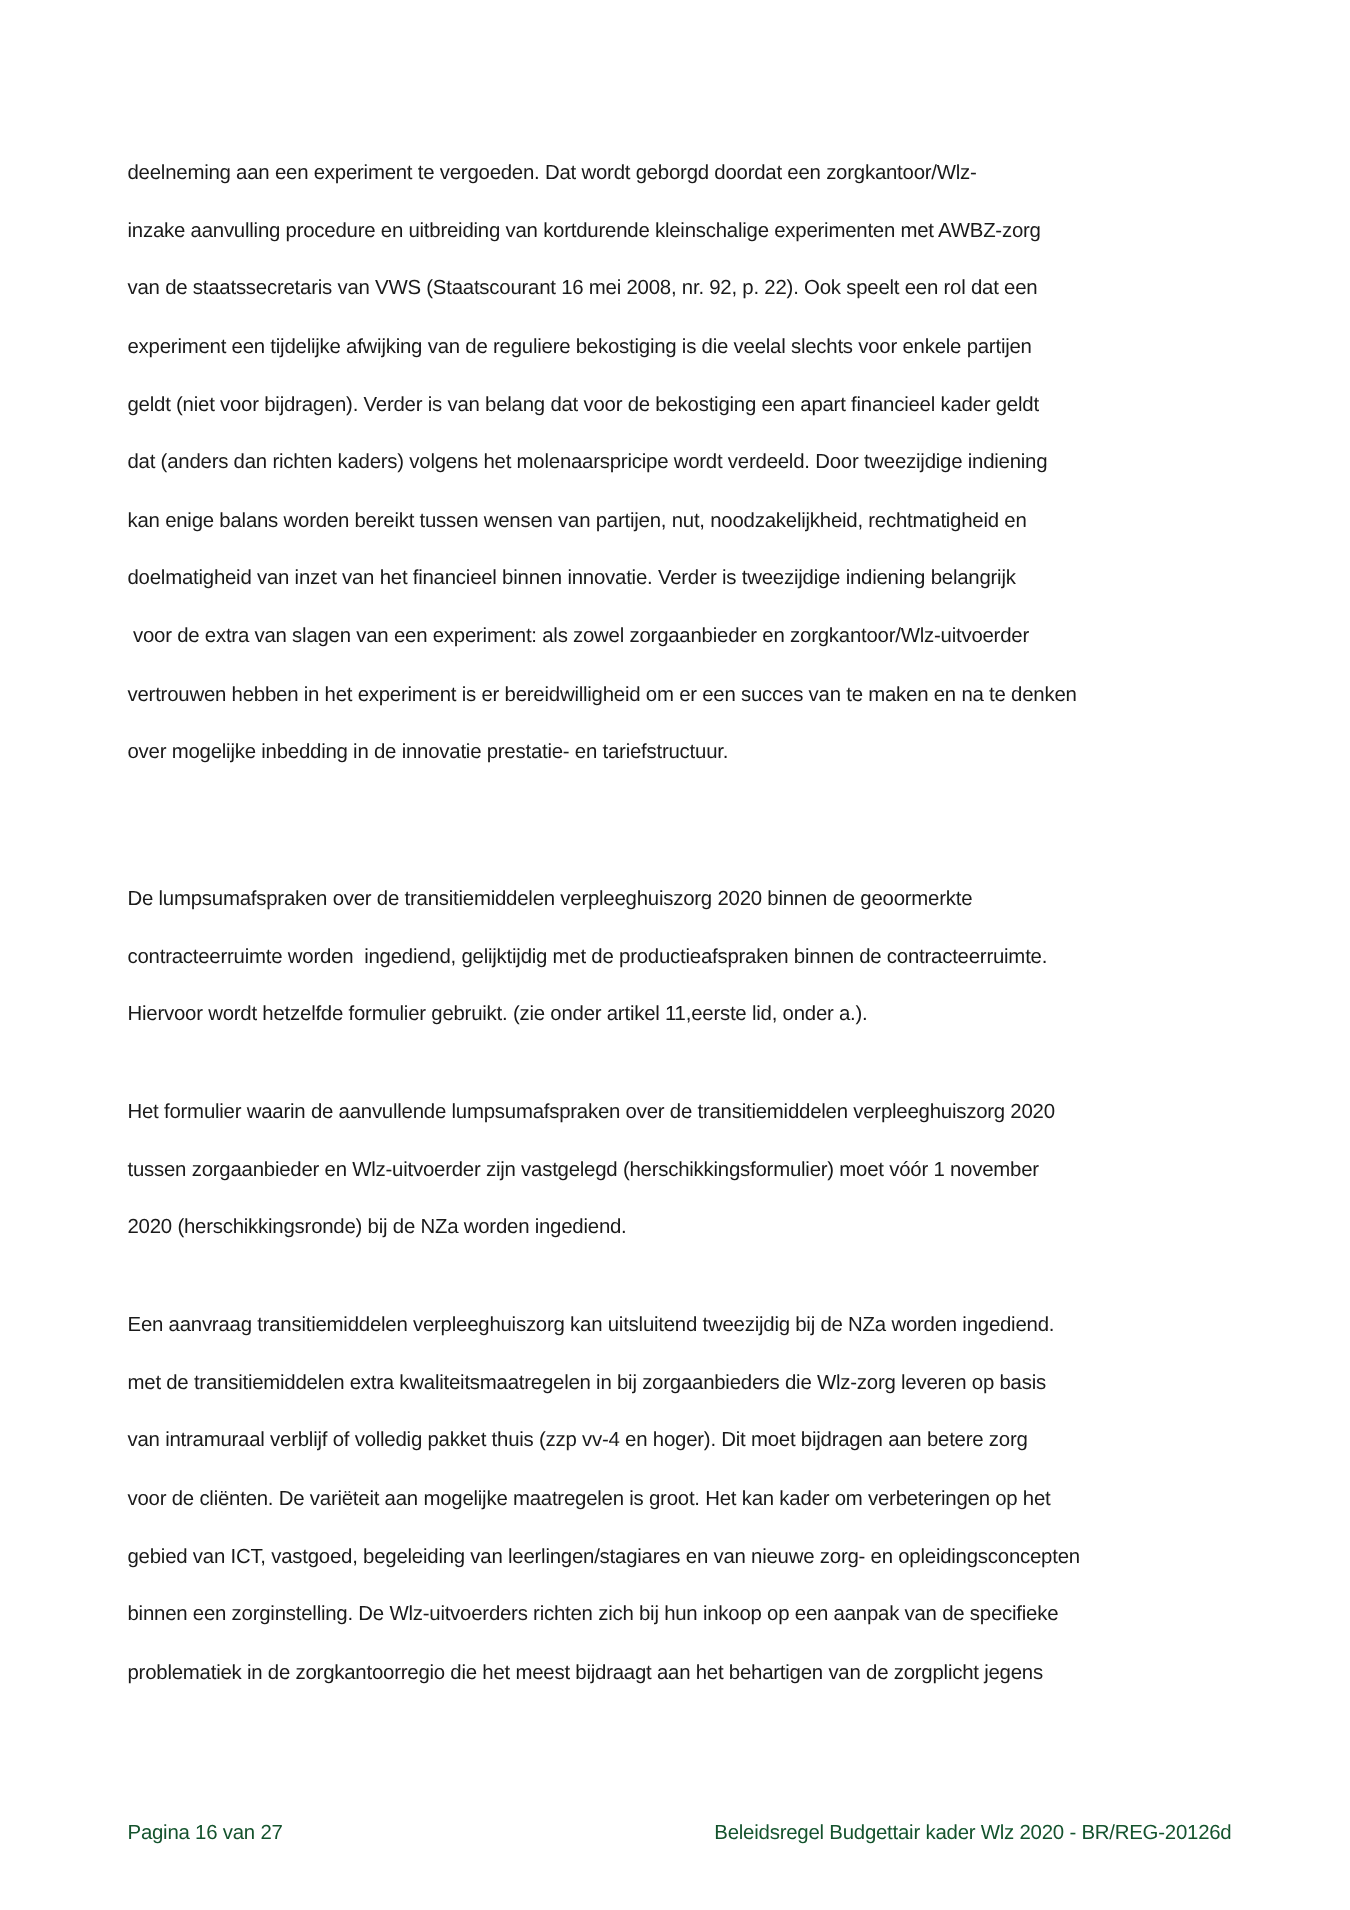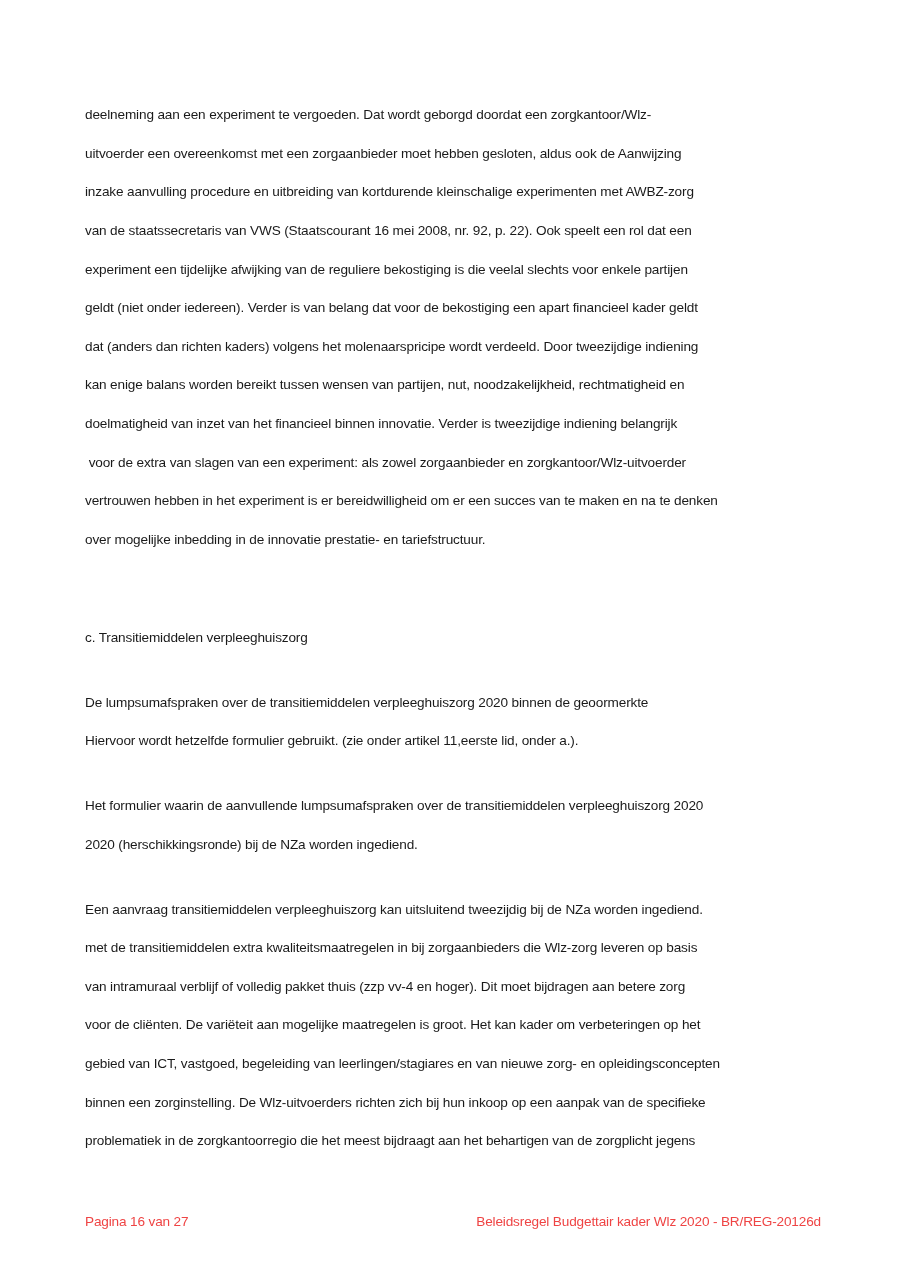--- a/index.html
+++ b/index.html
@@ -9,56 +9,54 @@
     font-family: "Liberation Sans", sans-serif;
     font-size: 13.6px; line-height: 19.3px; color: #1a1a1a;
     letter-spacing: -0.15px;
   }
   .page p { margin: 0 0 7px 0; white-space: pre-line; }
   .page .l { display: block; white-space: nowrap; }
   .heading { margin: 0 0 9px 0; }
   .gap-before-heading { height: 33px; }
   .footer {
     position: absolute; left: 85px; top: 1214px; width: 736px;
-    font-family: "Liberation Sans", sans-serif; font-size: 13.6px; color: #ef4444;
+    font-family: "Liberation Sans", sans-serif; font-size: 13.6px; color: #14532d;
     display: flex; justify-content: space-between; letter-spacing: -0.15px;
   }
 </style>
 </head>
 <body>
 
 <div class="page">
   <p>
     <span class="l">deelneming aan een experiment te vergoeden. Dat wordt geborgd doordat een zorgkantoor/Wlz-</span>
-    <span class="l">uitvoerder een overeenkomst met een zorgaanbieder moet hebben gesloten, aldus ook de Aanwijzing</span>
     <span class="l">inzake aanvulling procedure en uitbreiding van kortdurende kleinschalige experimenten met AWBZ-zorg</span>
     <span class="l">van de staatssecretaris van VWS (Staatscourant 16 mei 2008, nr. 92, p. 22). Ook speelt een rol dat een</span>
     <span class="l">experiment een tijdelijke afwijking van de reguliere bekostiging is die veelal slechts voor enkele partijen</span>
-    <span class="l">geldt (niet onder iedereen). Verder is van belang dat voor de bekostiging een apart financieel kader geldt</span>
+    <span class="l">geldt (niet voor bijdragen). Verder is van belang dat voor de bekostiging een apart financieel kader geldt</span>
     <span class="l">dat (anders dan richten kaders) volgens het molenaarspricipe wordt verdeeld. Door tweezijdige indiening</span>
     <span class="l">kan enige balans worden bereikt tussen wensen van partijen, nut, noodzakelijkheid, rechtmatigheid en</span>
     <span class="l">doelmatigheid van inzet van het financieel binnen innovatie. Verder is tweezijdige indiening belangrijk</span>
     <span class="l" style="white-space:pre"> voor de extra van slagen van een experiment: als zowel zorgaanbieder en zorgkantoor/Wlz-uitvoerder</span>
     <span class="l">vertrouwen hebben in het experiment is er bereidwilligheid om er een succes van te maken en na te denken</span>
     <span class="l">over mogelijke inbedding in de innovatie prestatie- en tariefstructuur.</span>
   </p>
 
   <div class="gap-before-heading"></div>
 
-  <p class="heading">
-    <span class="l">c. Transitiemiddelen verpleeghuiszorg</span>
-  </p>
 
   <p>
     <span class="l">De lumpsumafspraken over de transitiemiddelen verpleeghuiszorg 2020 binnen de geoormerkte</span>
+    <span class="l" style="white-space:pre">contracteerruimte worden  ingediend, gelijktijdig met de productieafspraken binnen de contracteerruimte.</span>
     <span class="l">Hiervoor wordt hetzelfde formulier gebruikt. (zie onder artikel 11,eerste lid, onder a.).</span>
   </p>
 
   <p>
     <span class="l">Het formulier waarin de aanvullende lumpsumafspraken over de transitiemiddelen verpleeghuiszorg 2020</span>
+    <span class="l">tussen zorgaanbieder en Wlz-uitvoerder zijn vastgelegd (herschikkingsformulier) moet vóór 1 november</span>
     <span class="l">2020 (herschikkingsronde) bij de NZa worden ingediend.</span>
   </p>
 
   <p>
     <span class="l">Een aanvraag transitiemiddelen verpleeghuiszorg kan uitsluitend tweezijdig bij de NZa worden ingediend.</span>
     <span class="l">met de transitiemiddelen extra kwaliteitsmaatregelen in bij zorgaanbieders die Wlz-zorg leveren op basis</span>
     <span class="l">van intramuraal verblijf of volledig pakket thuis (zzp vv-4 en hoger). Dit moet bijdragen aan betere zorg</span>
     <span class="l">voor de cliënten. De variëteit aan mogelijke maatregelen is groot. Het kan kader om verbeteringen op het</span>
     <span class="l">gebied van ICT, vastgoed, begeleiding van leerlingen/stagiares en van nieuwe zorg- en opleidingsconcepten</span>
     <span class="l">binnen een zorginstelling. De Wlz-uitvoerders richten zich bij hun inkoop op een aanpak van de specifieke</span>

